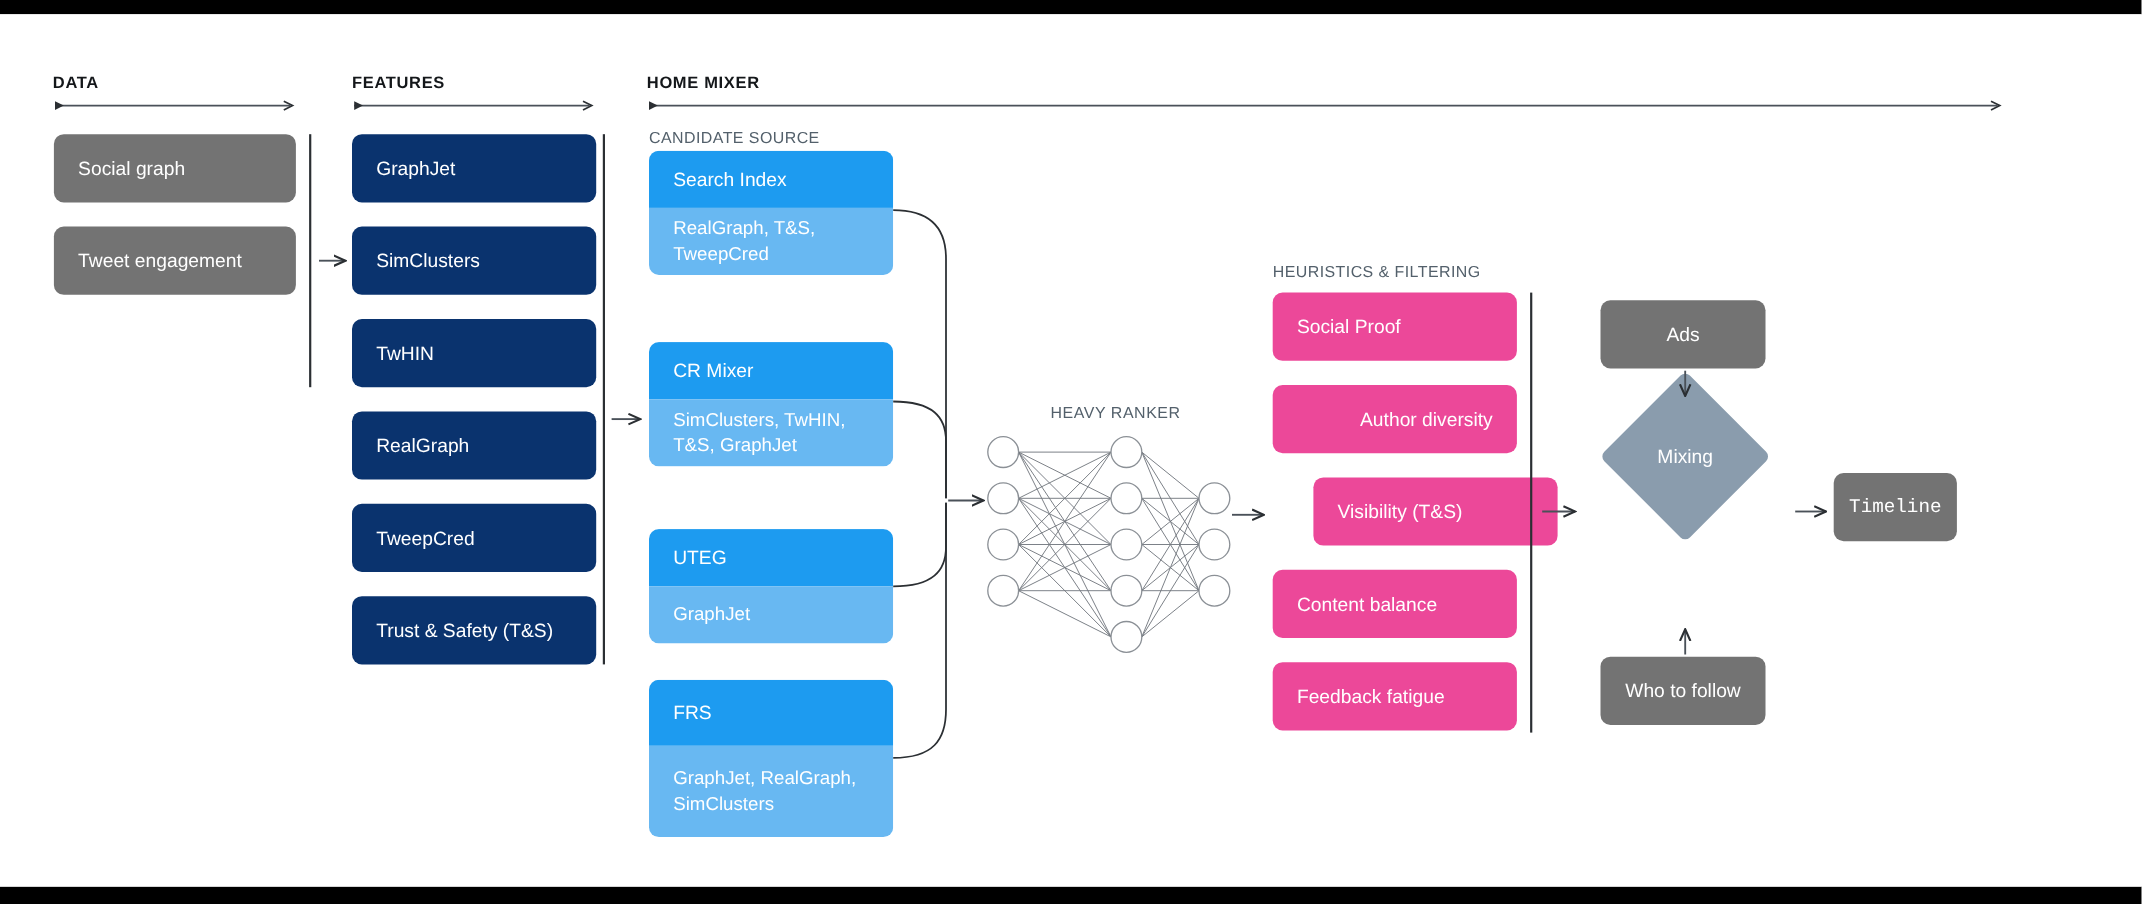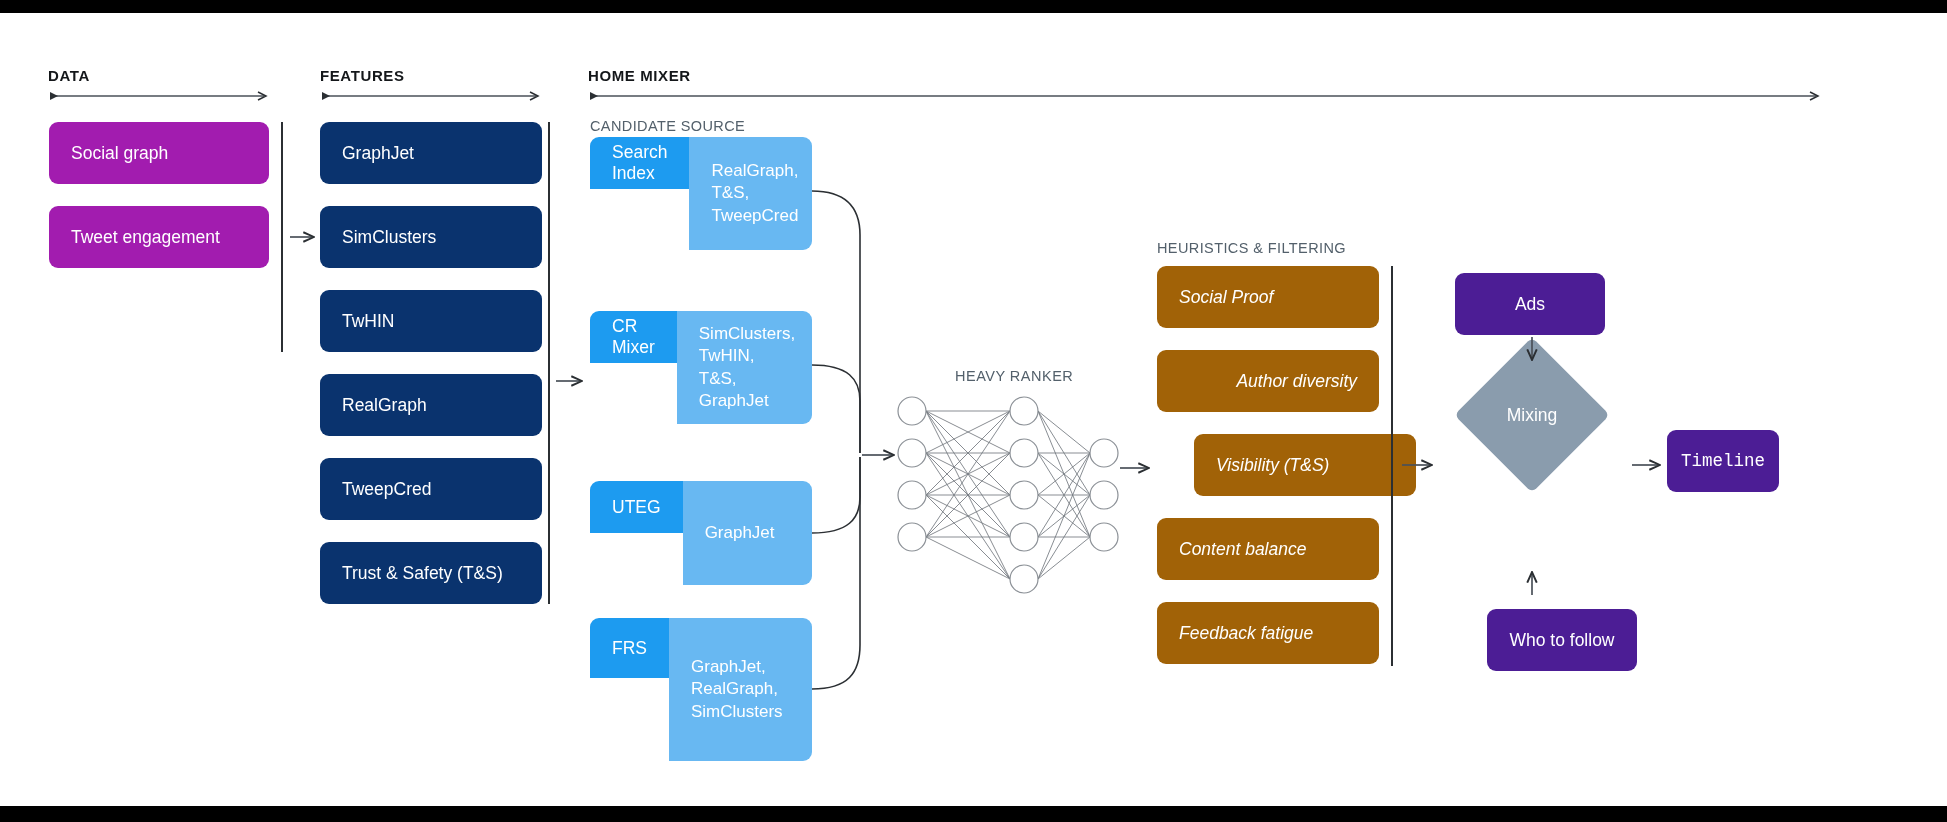--- a/index.html
+++ b/index.html
@@ -51,33 +51,33 @@
     position: absolute;
     border-radius: 9px;
     display: flex;
     align-items: center;
     box-sizing: border-box;
     color: #ffffff;
     font-size: 17.5px;
     line-height: 1.28;
     padding: 0 22px;
   }
-  .box.data  { background: #a21caf; }
+  .box.data  { background: #737373; }
   .box.feat  { background: #0a336e; }
-  .box.heur  { background: #a16207; font-style: italic; }
-  .box.plain { background: #4c1d95; justify-content: center; padding: 0 14px; }
+  .box.heur  { background: #ec4899; }
+  .box.plain { background: #737373; justify-content: center; padding: 0 14px; }
 
   
   .cs-card {
     position: absolute;
     border-radius: 9px;
     overflow: hidden;
     box-sizing: border-box;
     display: flex;
-    flex-direction: row;
+    flex-direction: column;
   }
   .cs-head {
     background: #1d9bf0;
     color: #fff;
     font-size: 17.5px;
     display: flex; align-items: center;
     padding: 0 22px;
     box-sizing: border-box;
   }
   .cs-body {
@@ -239,21 +239,21 @@
 
   <div class="box plain" style="left:1455px; top:260px; width:150px; height:62px;">
     <span>Ads</span>
   </div>
 
   <div class="diamond-wrap" style="left:1477px; top:347px; width:110px; height:110px;">
     <div class="diamond"></div>
     <div class="diamond-label">Mixing</div>
   </div>
 
-  <div class="box plain" style="left:1455px; top:596px; width:150px; height:62px;margin-left:32px;">
+  <div class="box plain" style="left:1455px; top:584px; width:150px; height:62px;">
     <span>Who to follow</span>
   </div>
 
   <div class="box plain" style="left:1667px; top:417px; width:112px; height:62px;font-family:Liberation Mono, monospace;">
     <span>Timeline</span>
   </div>
 
   <div class="nn-label" style="left:955px; top:355px;">HEAVY RANKER</div>
 
   <svg class="svg-layer" viewBox="0 0 1947 793">

